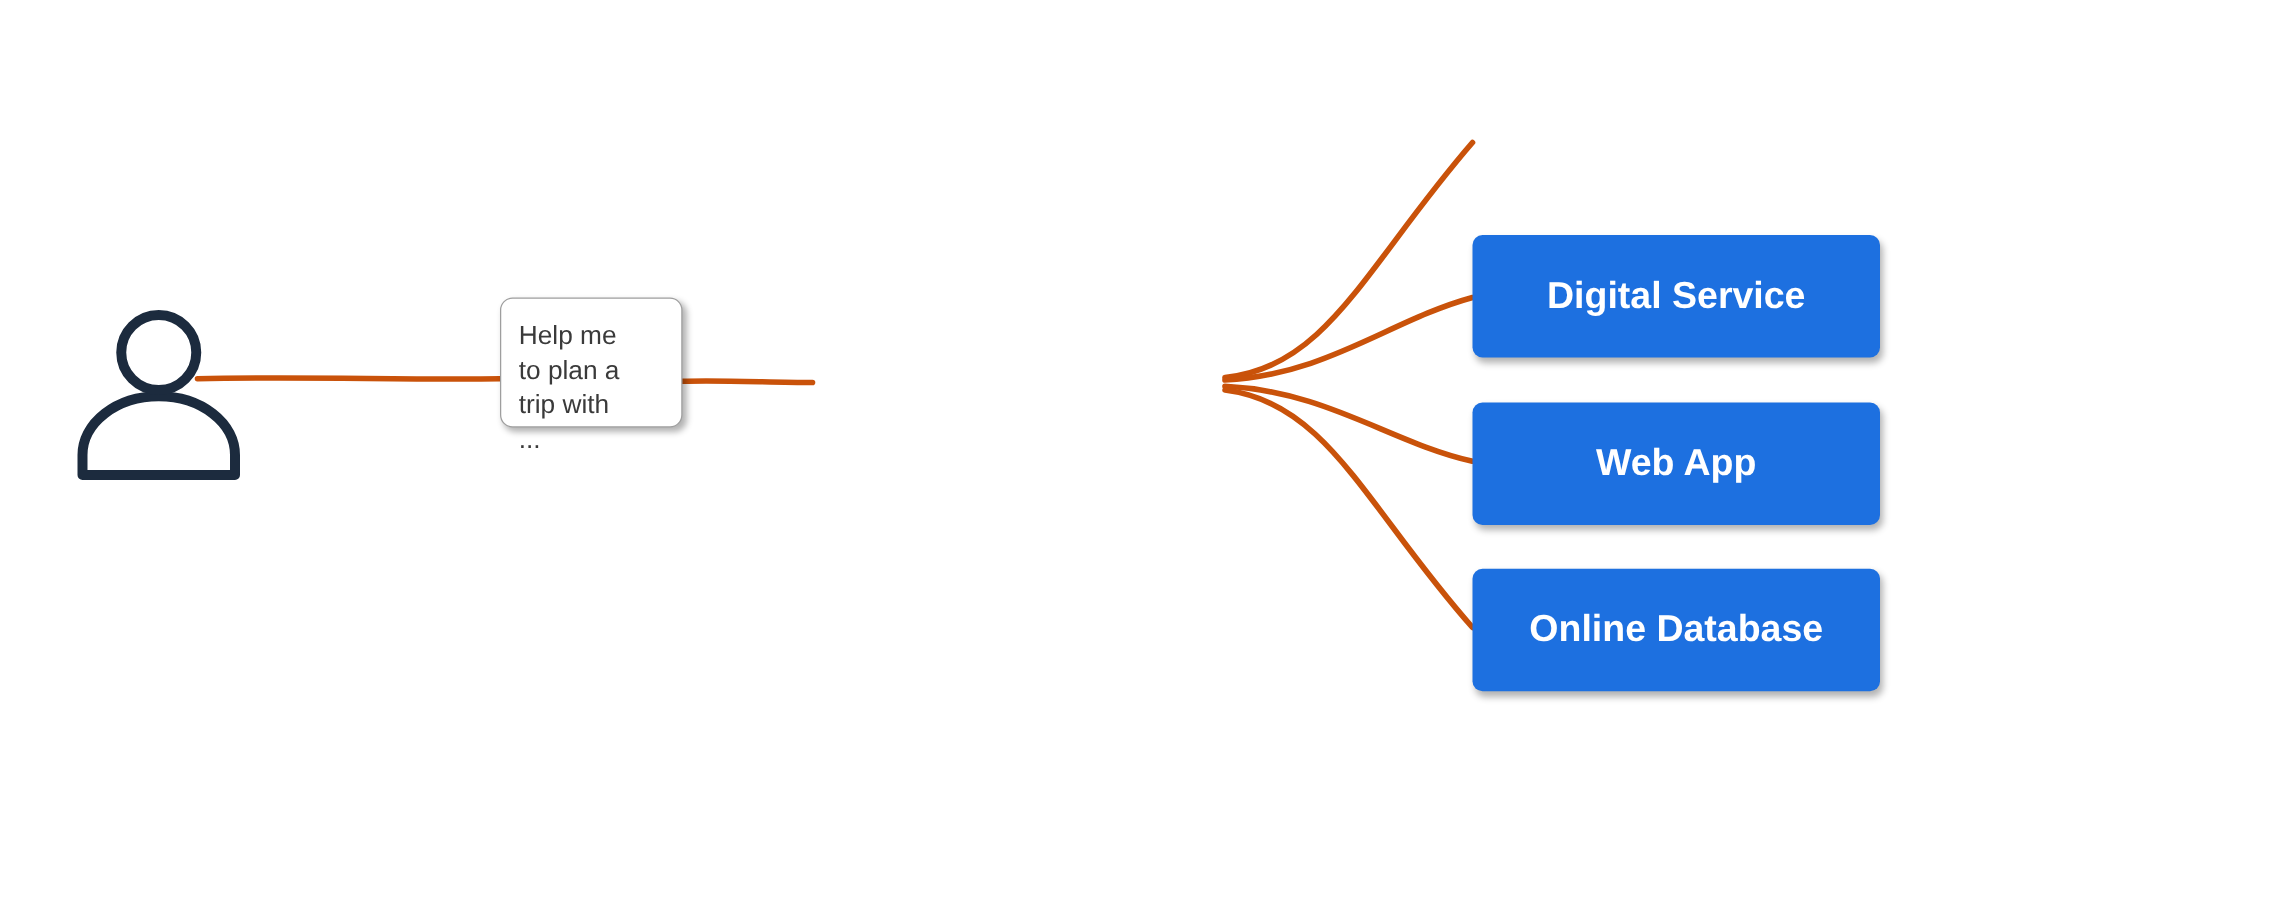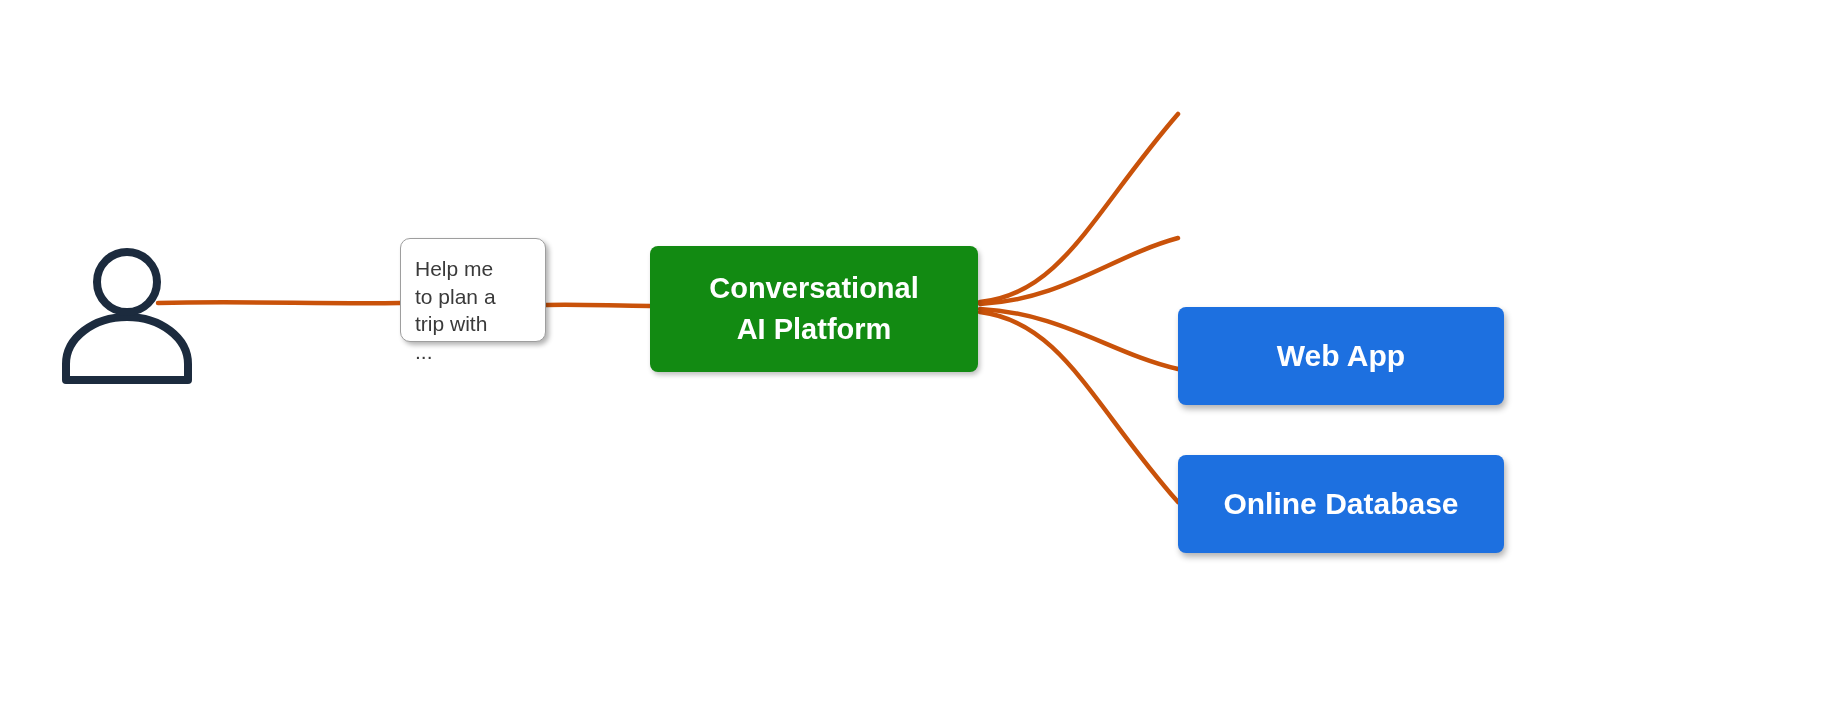--- a/index.html
+++ b/index.html
@@ -90,21 +90,21 @@
     display: flex;
     align-items: center;
     justify-content: center;
     text-align: center;
     color: var(--box-text, #ffffff);
     font-size: 30px;
     font-weight: bold;
   }
   .target-box.t0 { top: 63px; }
   .target-box.t1 { top: 188px; }
-  .target-box.t2 { top: 307px; }
+  .target-box.t2 { top: 322px; }
   .target-box.t3 { top: 455px; }
 </style>
 </head>
 <body>
 
 <div class="canvas">
 
   <svg class="edges" viewBox="0 0 1836 726" xmlns="http://www.w3.org/2000/svg">
     <path class="connector" d="M 158 303 C 240 301, 320 304, 400 303"></path>
     <path class="connector" d="M 546 305 C 580 304, 615 306, 650 306"></path>
@@ -117,22 +117,21 @@
   <svg class="person-icon" viewBox="0 0 138 144" xmlns="http://www.w3.org/2000/svg">
     <path class="person-shape" d="M 8 140 L 8 124 A 61 47 0 0 1 130 124 L 130 140 Z"></path>
     <circle class="person-shape" cx="69" cy="42" r="30"></circle>
   </svg>
 
   <div class="speech-box">Help me
 to plan a
 trip with
 ...</div>
 
-  <div class="platform-box">Conversational
-AI Platform</div>
 
 
+  <div class="target-box t1">Digital Service</div>
 
   <div class="target-box t2">Web App</div>
 
   <div class="target-box t3">Online Database</div>
 
 </div>
 
 </body></html>

